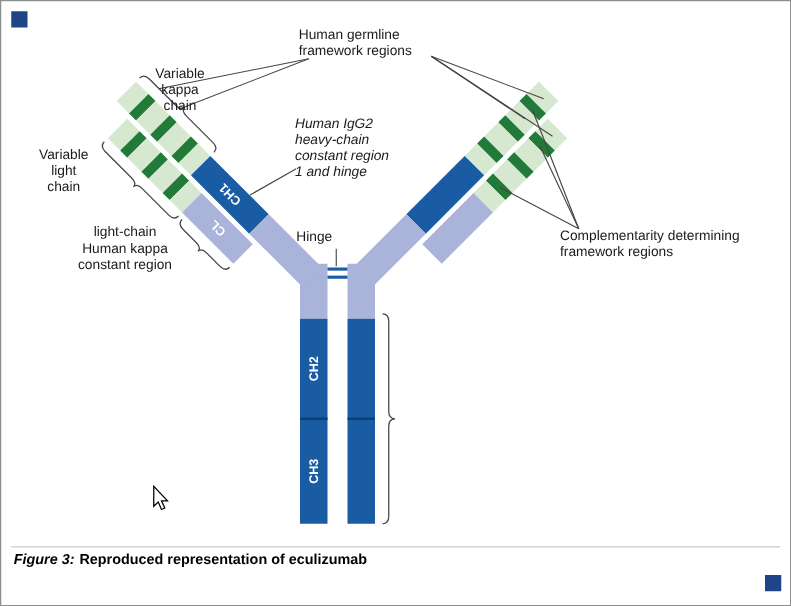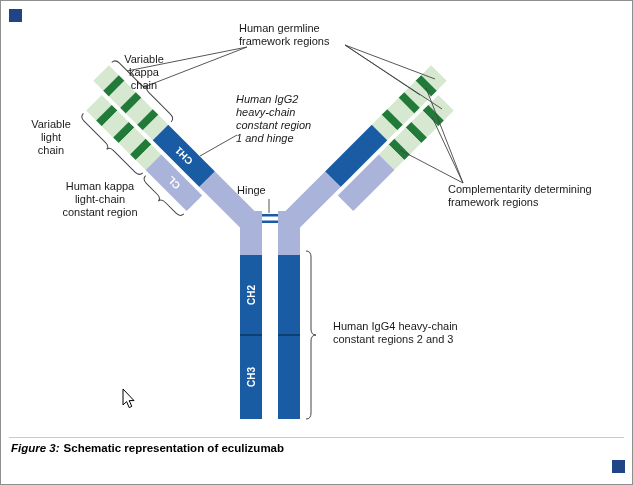--- a/index.html
+++ b/index.html
@@ -133,44 +133,40 @@
     <div class="ln">chain</div>
   </div>
 
   <div class="lbl t-right" style="left:22px;top:117px;width:56px;">
     <div class="ln">Variable</div>
     <div class="ln">light</div>
     <div class="ln">chain</div>
   </div>
 
   <div class="lbl t-right" style="left:48px;top:179px;width:102px;">
+    <div class="ln">light-chain</div>
     <div class="ln">Human kappa</div>
-    <div class="ln">light-chain</div>
     <div class="ln">constant region</div>
   </div>
 
   <div class="lbl t-center" style="left:235px;top:92px;width:86px;font-style:italic;">
     <div class="ln">Human IgG2</div>
     <div class="ln">heavy-chain</div>
     <div class="ln">constant region</div>
     <div class="ln">1 and hinge</div>
   </div>
 
   <div class="lbl t-center" style="left:236px;top:183px;width:64px;">
     <div class="ln">Hinge</div>
   </div>
 
   <div class="lbl t-left" style="left:447px;top:182px;width:176px;">
     <div class="ln">Complementarity determining</div>
     <div class="ln">framework regions</div>
   </div>
 
-  <div class="lbl t-left" style="left:332px;top:319px;width:156px;">
-    <div class="ln">Human IgG4 heavy-chain</div>
-    <div class="ln">constant regions 2 and 3</div>
-  </div>
 
   <div class="caption-rule"></div>
   <div class="caption1">
-    <span class="fig">Figure 3:</span><span class="ttl">Schematic representation of eculizumab</span>
+    <span class="fig">Figure 3:</span><span class="ttl">Reproduced representation of eculizumab</span>
   </div>
 
 </div>
 
 </body></html>

